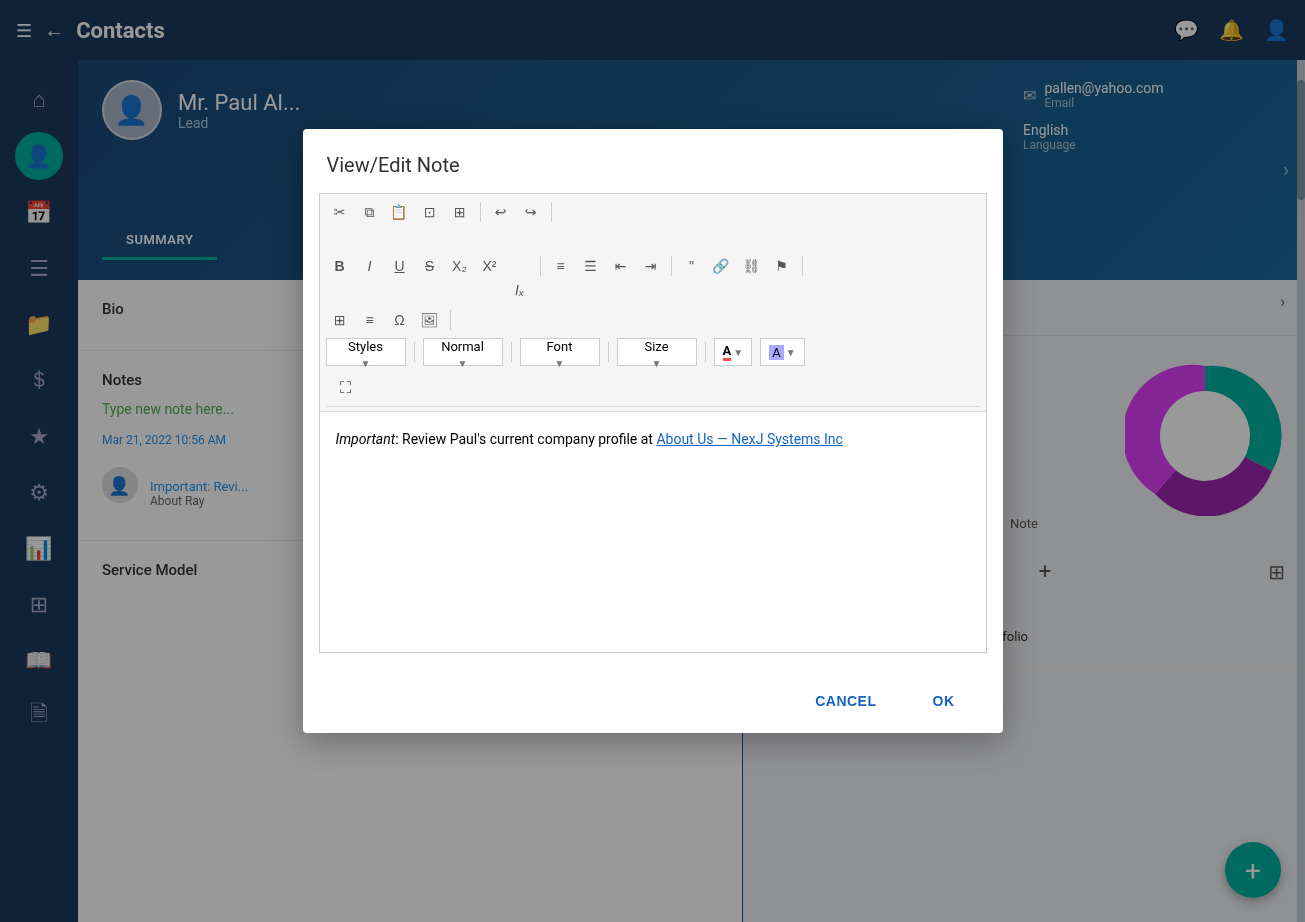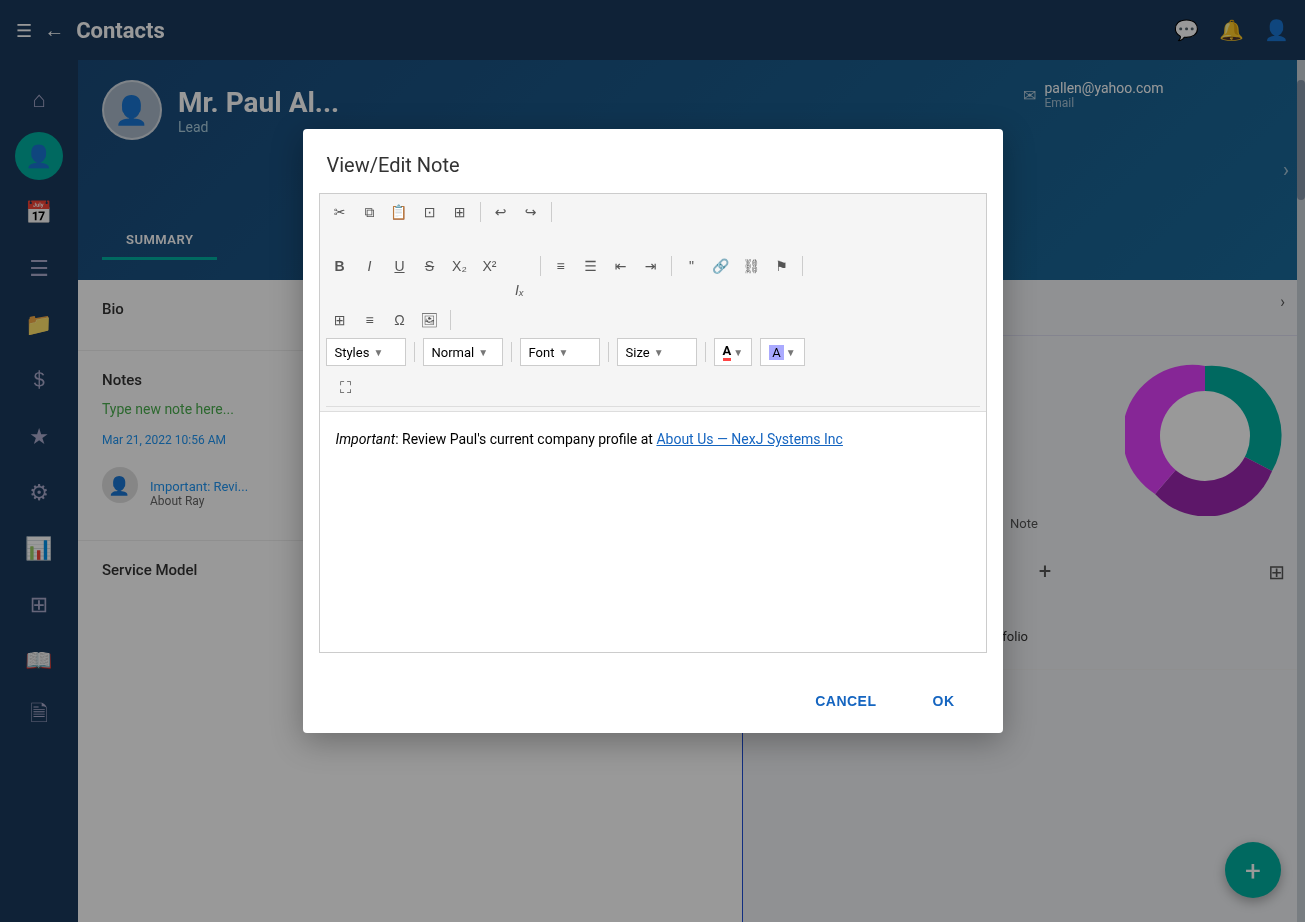--- a/index.html
+++ b/index.html
@@ -85,21 +85,21 @@
       gap: 16px;
     }
     .avatar-circle {
       width: 60px;
       height: 60px;
       border-radius: 50%;
       background: #ccc;
       overflow: hidden;
       border: 2px solid rgba(255,255,255,0.5);
     }
-    .contact-name { color: white; font-size: 28px; font-weight: 700; }
+    .contact-name { color: white; font-size: 22px; font-weight: 400; }
     .contact-role { color: #acd; font-size: 14px; }
 
     .contact-tabs {
       display: flex;
       gap: 0;
       margin-top: auto;
       border-bottom: none;
     }
     .contact-tab {
       color: rgba(255,255,255,0.7);
@@ -332,20 +332,21 @@
       height: 28px;
       border: 1px solid #ccc;
       background: white;
       font-size: 13px;
       cursor: pointer;
       display: flex;
       align-items: center;
       padding: 0 8px;
       gap: 4px;
       min-width: 80px;
+      flex-direction: column;
     }
     .toolbar-select-arrow { font-size: 10px; color: #777; }
 
     
     .color-btn {
       height: 28px;
       padding: 0 8px;
       display: flex;
       align-items: center;
       gap: 2px;
@@ -463,20 +464,24 @@
     <div class="contact-header-right">
       <div class="contact-detail">
         <div style="display:flex; align-items:center; gap:8px;">
           <span style="font-size:16px; color:rgba(255,255,255,0.7);">✉</span>
           <div>
             <div class="contact-detail-value">pallen@yahoo.com</div>
             <div class="contact-detail-label">Email</div>
           </div>
         </div>
       </div>
+      <div class="contact-detail" style="margin-top:12px;">
+        <div class="contact-detail-value">English</div>
+        <div class="contact-detail-label">Language</div>
+      </div>
       <div style="position:absolute; right:16px; top:50%; transform:translateY(-50%); color:rgba(255,255,255,0.6); font-size:20px; cursor:pointer;">›</div>
     </div>
   </div>
 
   <div class="body-area">
 
     <div class="left-panel">
       <div class="section">
         <div class="section-title">Bio</div>
       </div>

